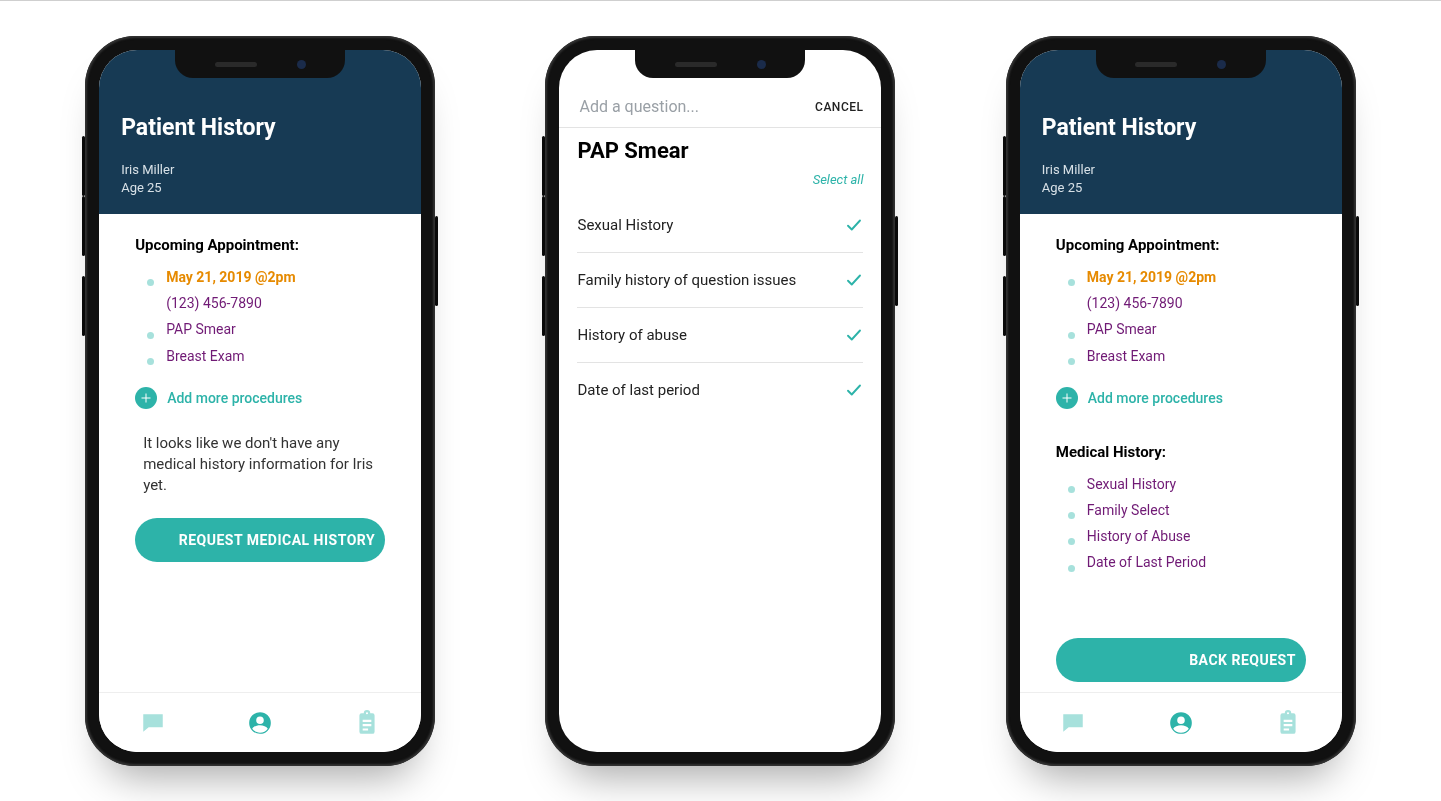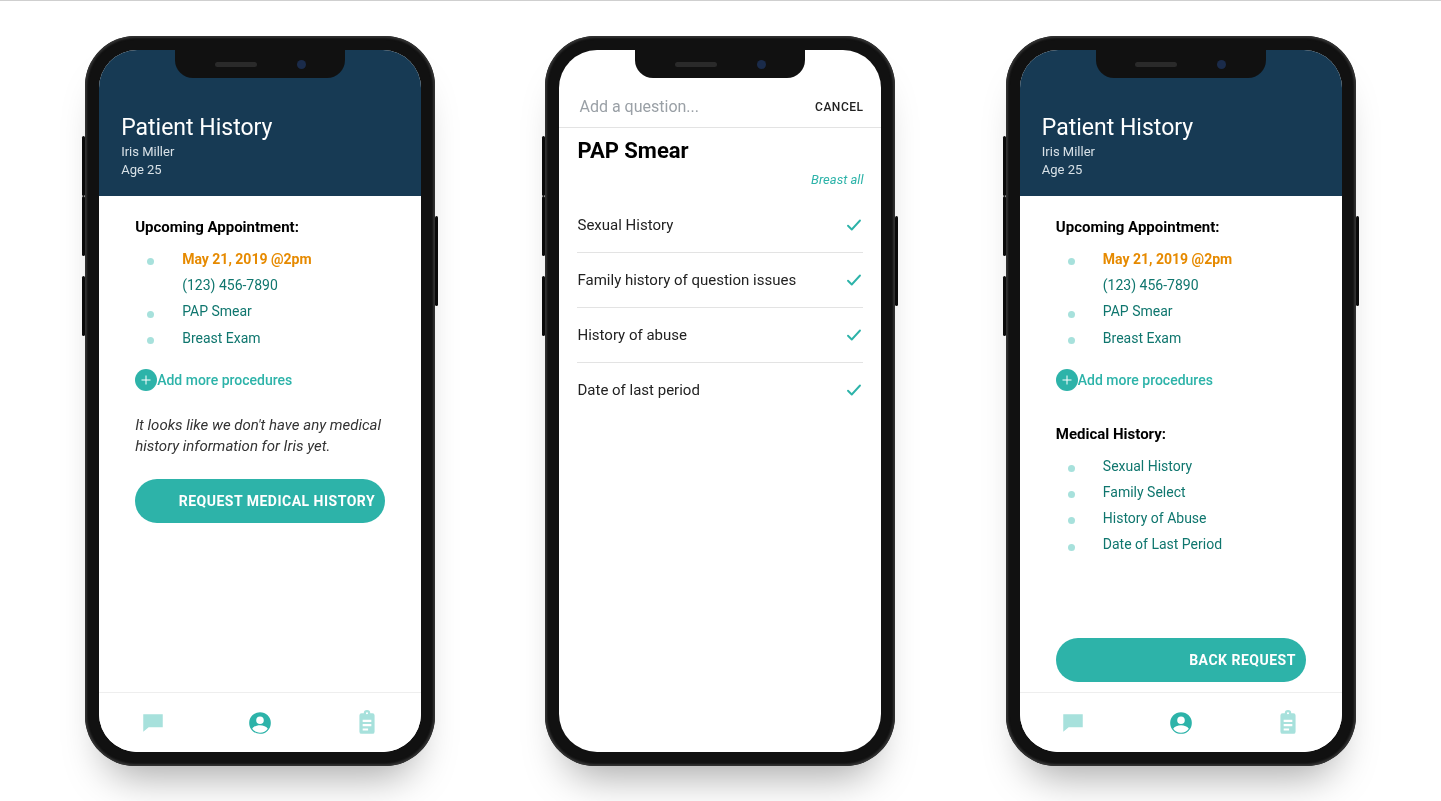--- a/index.html
+++ b/index.html
@@ -41,34 +41,34 @@
   }
   .notch .speaker{width:42px;height:5px;border-radius:3px;background:#2a2a2a;}
   .notch .cam{width:9px;height:9px;border-radius:50%;background:#1a2b4a;}
   .app{position:absolute;inset:0;display:flex;flex-direction:column;}
 
   
   .header-dark{
     background:var(--navy);color:#fff;
     padding:64px 22px 18px;
   }
-  .header-dark h1{margin:0 0 2px;font-size:23px;font-weight:400;}
+  .header-dark h1{margin:0 0 20px;font-size:23px;font-weight:700;}
   .header-dark .sub{font-size:13px;line-height:1.35;color:#d7e0e6;}
   .content{flex:1;overflow:auto;padding:22px 36px 10px;}
   .section-title{font-size:15px;font-weight:700;margin:0 0 10px;}
   .dot-list{list-style:none;margin:0 0 12px;padding:0;}
-  .dot-list li{display:flex;align-items:center;gap:28px;padding:4px 0;}
+  .dot-list li{display:flex;align-items:flex-end;gap:12px;padding:4px 0;}
   .dot{width:7px;height:7px;min-width:7px;border-radius:50%;background:var(--teal-light);margin-top:5px;margin-left:12px;}
-  .dot-list .txt{font-size:14px;color:#0f766e;line-height:1.3;}
+  .dot-list .txt{font-size:14px;color:#701a75;line-height:1.3;}
   .dot-list .txt.orange{color:var(--orange);font-weight:700;}
-  .add-row{display:flex;align-items:center;padding:6px 0 14px;}
+  .add-row{display:flex;align-items:center;gap:10px;padding:6px 0 14px;}
   .plus-btn{width:22px;height:22px;border-radius:50%;background:var(--teal);display:inline-flex;align-items:center;justify-content:center;}
   .plus-btn svg{width:12px;height:12px;fill:#fff;}
   .link-teal{color:var(--teal);font-size:14px;font-weight:500;}
-  .empty-note{font-style:italic;font-size:15px;color:#333;line-height:1.4;margin:10px 0 22px;}
+  .empty-note{font-size:15px;color:#333;line-height:1.4;margin:10px 8px 22px;}
   .big-btn{
     display:block;text-align:right;
     background:var(--teal);color:#fff;border:none;
     font-size:14px;font-weight:700;letter-spacing:.5px;
     padding:14px 10px;border-radius:30px;width:100%;
   }
 
   
   .tabbar{
     height:60px;border-top:1px solid #eee;
@@ -186,21 +186,21 @@
           <span class="cam"></span>
         </div>
       <div class="app">
         <div class="qp-top">
           <input type="text" placeholder="Add a question..." style="">
           <span class="qp-cancel">CANCEL</span>
         </div>
         <div style="padding:0 0 0 0;position:relative;">
           <span class="qp-title">PAP Smear</span>
         </div>
-        <div class="qp-selectall"><span>Breast all</span></div>
+        <div class="qp-selectall"><span>Select all</span></div>
         <div class="qp-list">
           <div class="qp-item">
             <span>Sexual History</span>
             <svg viewBox="0 0 24 24">
                 <polyline points="4 13 9 18 20 6"></polyline>
               </svg>
           </div>
           <div class="qp-item">
             <span>Family history of question issues</span>
             <svg viewBox="0 0 24 24">

